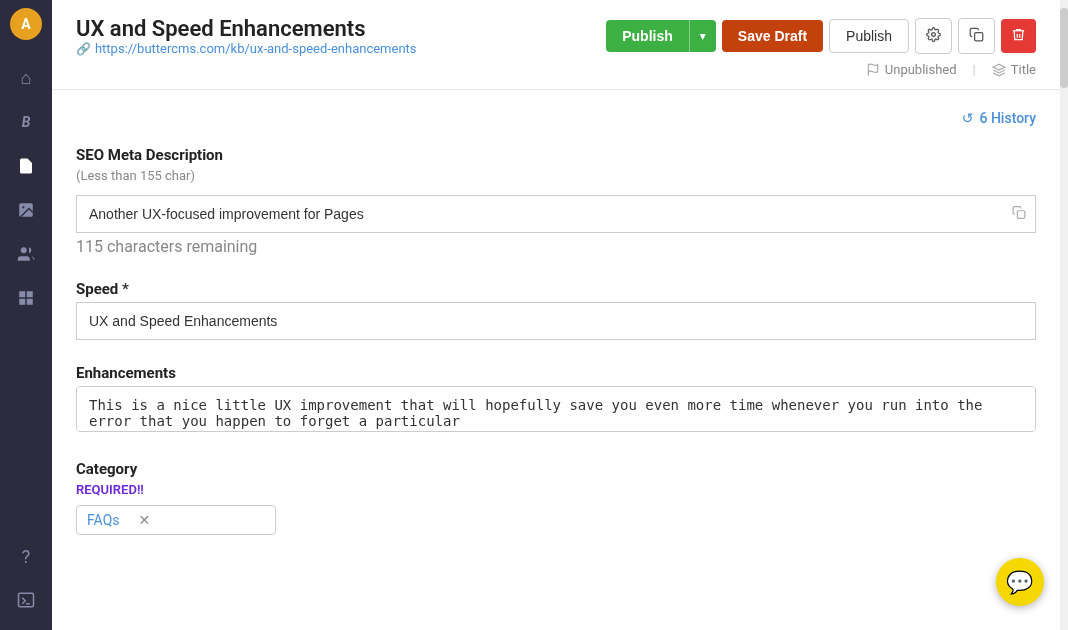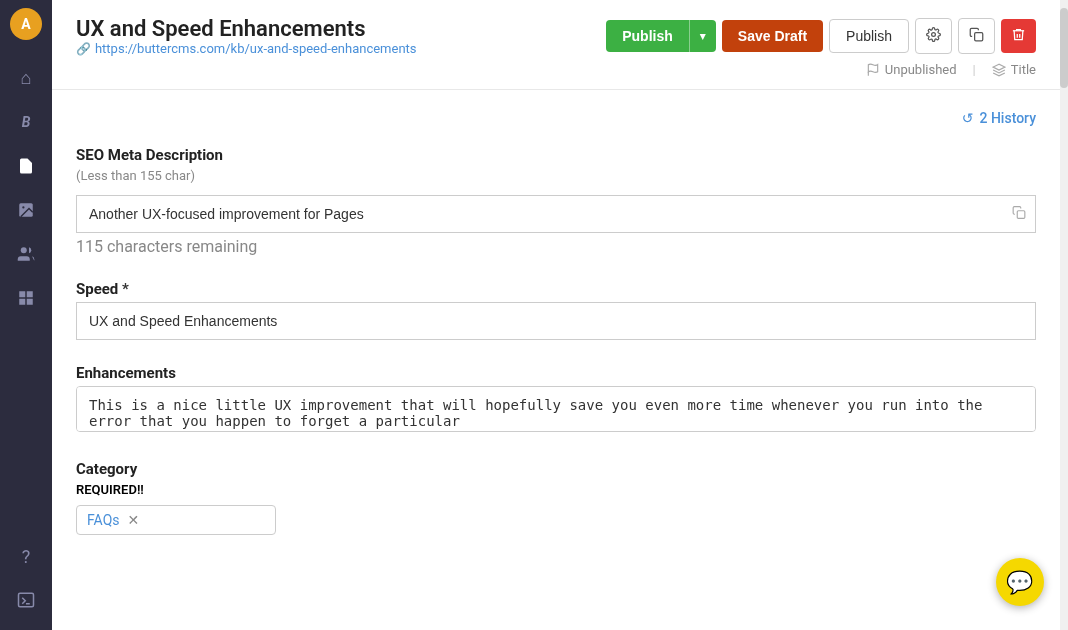--- a/index.html
+++ b/index.html
@@ -191,21 +191,21 @@
       color: #222;
       margin-bottom: 4px;
     }
     .field-hint {
       font-size: 13px;
       color: #888;
       margin-bottom: 12px;
     }
     .field-required {
       font-size: 13px;
-      color: #000000;
+      color: #6d28d9;
       font-weight: 600;
       margin-bottom: 8px;
     }
     .field-input-wrap {
       position: relative;
     }
     .field-input {
       width: 100%;
       border: 1px solid #ccc;
       border-radius: 0;
@@ -239,21 +239,21 @@
       height: 46px;
     }
 
     
     .category-input-wrap {
       border: 1px solid #ccc;
       border-radius: 4px;
       padding: 6px 10px;
       display: flex;
       align-items: center;
-      gap: 8px;
+      gap: 19px;
       width: fit-content;
       min-width: 200px;
     }
     .category-tag {
       color: #4a90d9;
       font-size: 14px;
     }
     .category-close {
       color: #888;
       font-size: 14px;
@@ -394,21 +394,21 @@
         <span>Title</span>
       </div>
     </div>
   </div>
 
   <div class="content">
 
     <div class="history-bar">
       <a class="history-link">
         <span>↺</span>
-        <span>2 History</span>
+        <span>6 History</span>
       </a>
     </div>
 
     <div class="form-section">
       <div class="field-label">SEO Meta Description</div>
       <div class="field-hint">(Less than 155 char)</div>
       <div class="field-input-wrap">
         <input class="field-input" type="text" value="Another UX-focused improvement for Pages" style="">
         <span class="field-input-icon">
           <svg width="14" height="14" viewBox="0 0 24 24" fill="none" stroke="#aaa" stroke-width="2">

